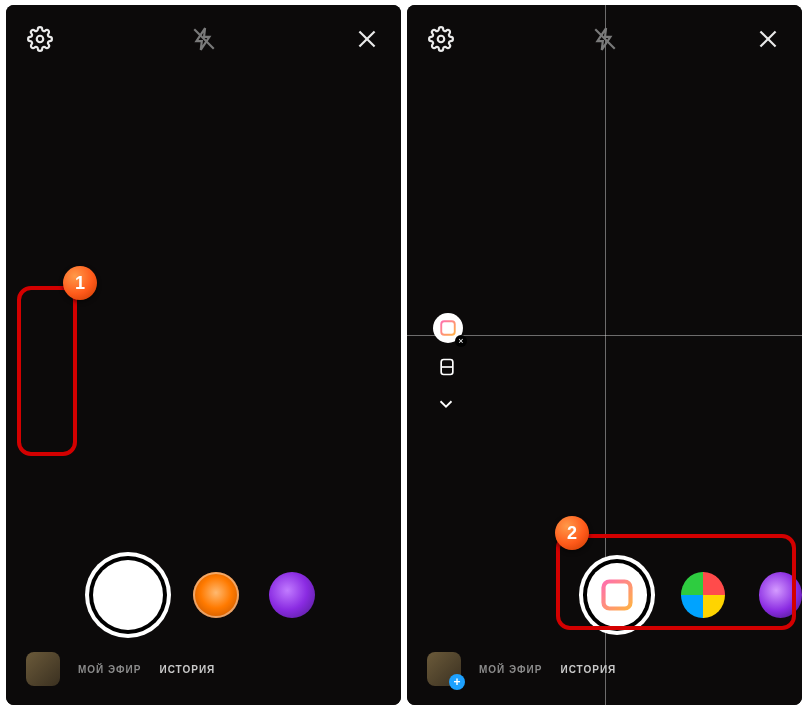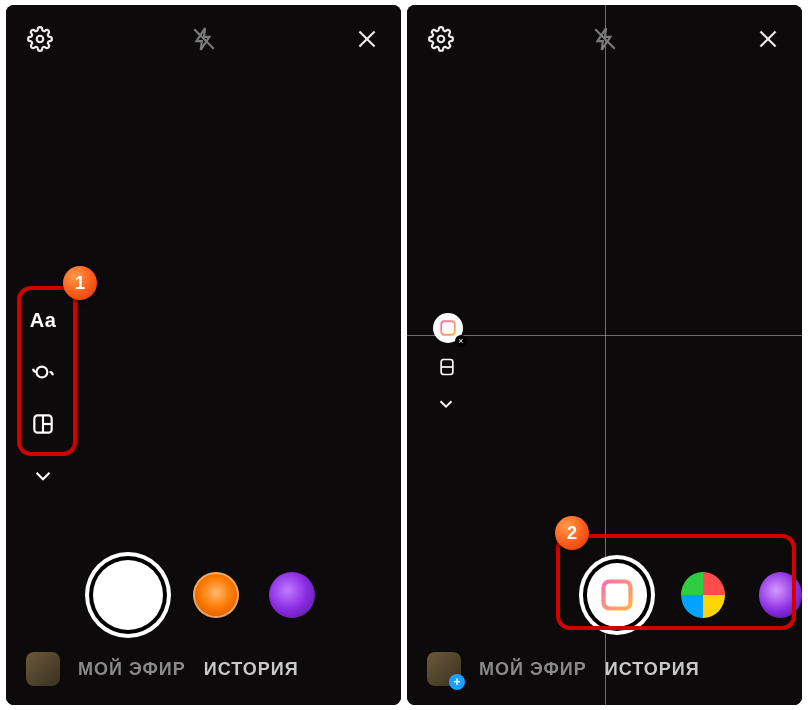--- a/index.html
+++ b/index.html
@@ -41,21 +41,21 @@
   .fx.orange { background: radial-gradient(circle at 50% 45%, #ffb970 0%, #ff7a00 45%, #b24a00 100%); box-shadow: inset 0 0 0 2px rgba(255,255,255,.4); }
   .fx.purple { background: radial-gradient(circle at 40% 40%, #c17bff 0%, #8a2be2 50%, #4b1a8a 100%); }
   .fx.purple2 { background: radial-gradient(circle at 40% 40%, #d49bff 0%, #8a2be2 55%, #3a1470 100%); }
   .fx.wheel {
     background: conic-gradient(#ff4b4b 0 90deg, #ffd400 90deg 180deg, #00a3ff 180deg 270deg, #2ecc40 270deg 360deg);
   }
   
   .moderail { position:absolute; bottom: 18px; left:0; right:0; height: 36px; display:flex; align-items:center; gap: 18px; padding-left: 20px; }
   .thumb { width: 34px; height: 34px; border-radius: 8px; background: linear-gradient(135deg,#6b5a3a,#3a3020); position:relative; }
   .thumb .plus { position:absolute; right:-4px; bottom:-4px; width:16px; height:16px; border-radius:50%; background:#1da1ff; color:#fff; font-size:12px; line-height:16px; text-align:center; font-weight:700; }
-  .mode { color:#c9c9c9; font-size:18px; font-weight:600; letter-spacing:1px; }
+  .mode { color:#c9c9c9; font-size:10px; font-weight:600; letter-spacing:1px; }
   .mode.dim { color:#8a8a8a; }
   
   .gridline.v { position:absolute; top:0; bottom:0; width:1px; background:rgba(255,255,255,.4); }
   .gridline.h { position:absolute; left:0; right:0; height:1px; background:rgba(255,255,255,.4); }
   
   .mini {
     position:absolute; width:30px; height:30px; border-radius:50%; background:#fff;
     display:flex; align-items:center; justify-content:center;
   }
   .mini svg { width:18px; height:18px; }
@@ -91,42 +91,20 @@
           </svg>
       </div>
       <div class="ticon">
         <svg viewBox="0 0 24 24">
             <line x1="5" y1="5" x2="19" y2="19"></line>
             <line x1="19" y1="5" x2="5" y2="19"></line>
           </svg>
       </div>
     </div>
 
-    <div class="rail">
-      <div class="ritem aa">Aa</div>
-      <div class="ritem">
-        <svg viewBox="0 0 24 24">
-            <path d="M6 12c0-3 2.5-5 5-5s5 2 5 5-2.5 5-5 5-5-2-5-5z"></path>
-            <path d="M18 12c2 0 3 1.5 3 3"></path>
-            <path d="M6 12c-2 0-3-1.5-3-3"></path>
-          </svg>
-      </div>
-      <div class="ritem">
-        <svg viewBox="0 0 24 24">
-            <rect x="4" y="4" width="16" height="16" rx="3"></rect>
-            <line x1="12" y1="4" x2="12" y2="20"></line>
-            <line x1="12" y1="12" x2="20" y2="12"></line>
-          </svg>
-      </div>
-      <div class="ritem">
-        <svg viewBox="0 0 24 24">
-            <polyline points="6 9 12 15 18 9"></polyline>
-          </svg>
-      </div>
-    </div>
 
     <div class="fxrow">
       <div class="shutter"></div>
       <div class="fx orange"></div>
       <div class="fx purple"></div>
     </div>
 
     <div class="moderail">
       <div class="thumb"></div>
       <div class="mode dim">МОЙ ЭФИР</div>

